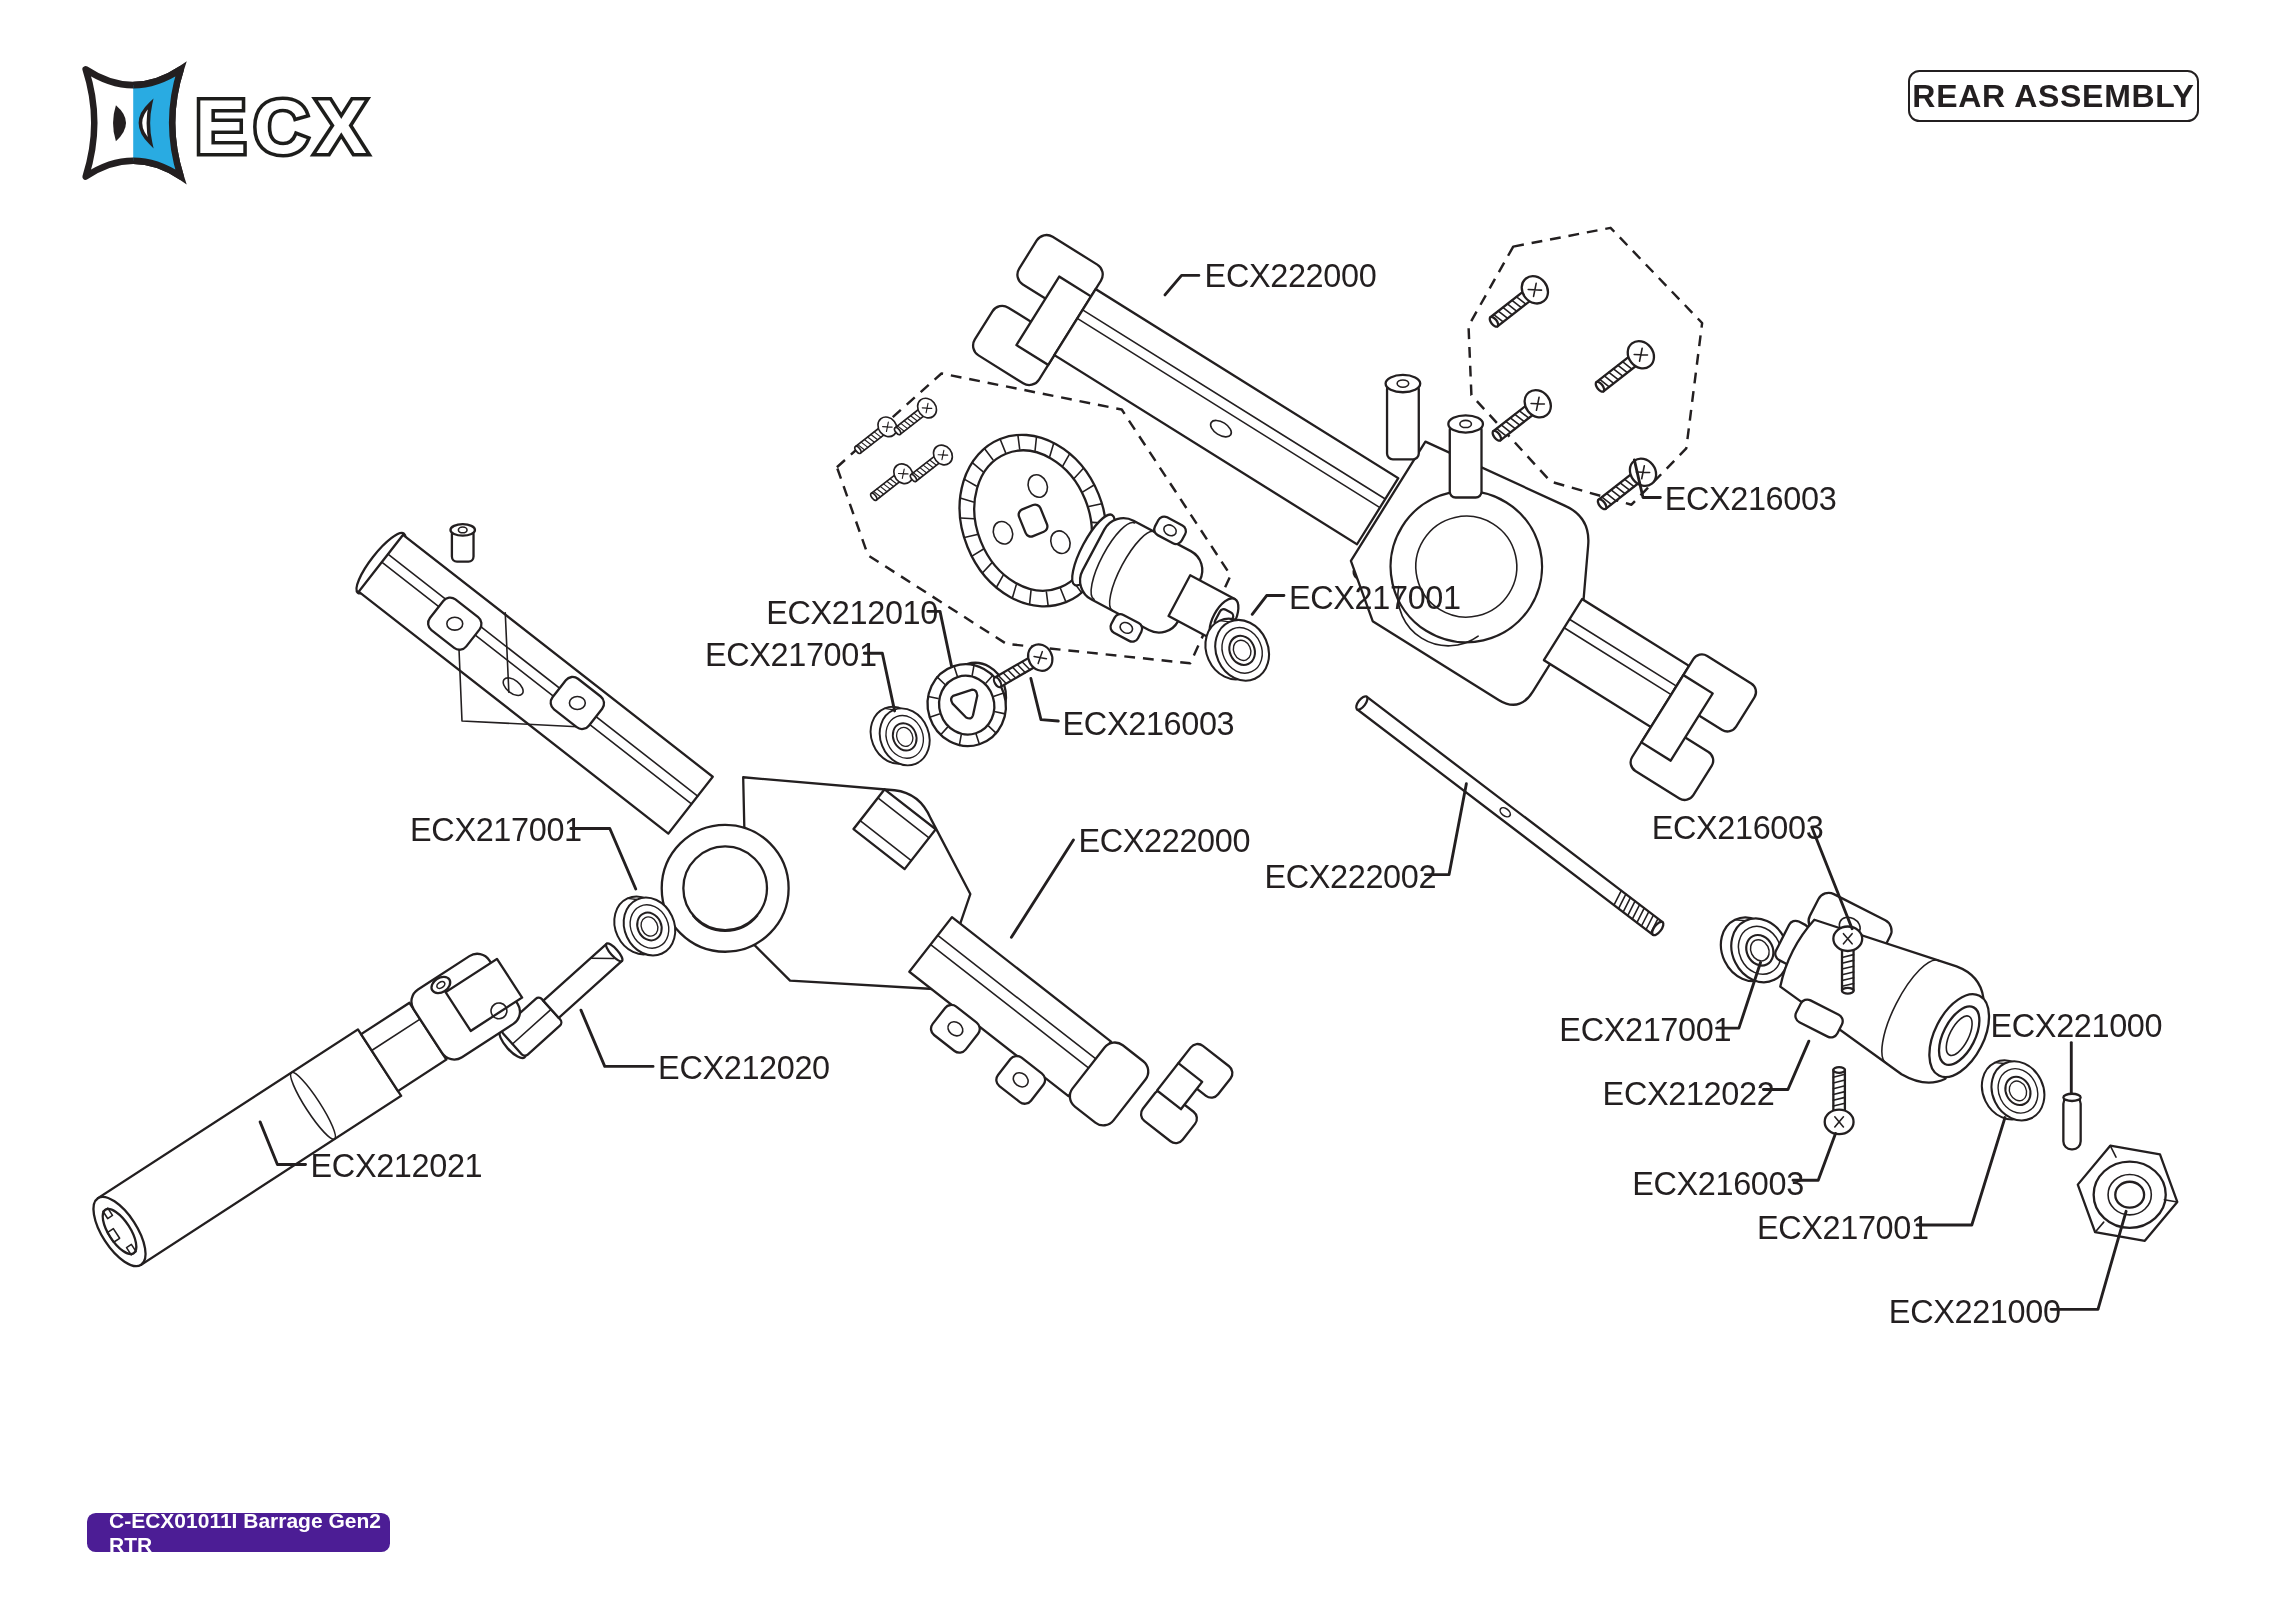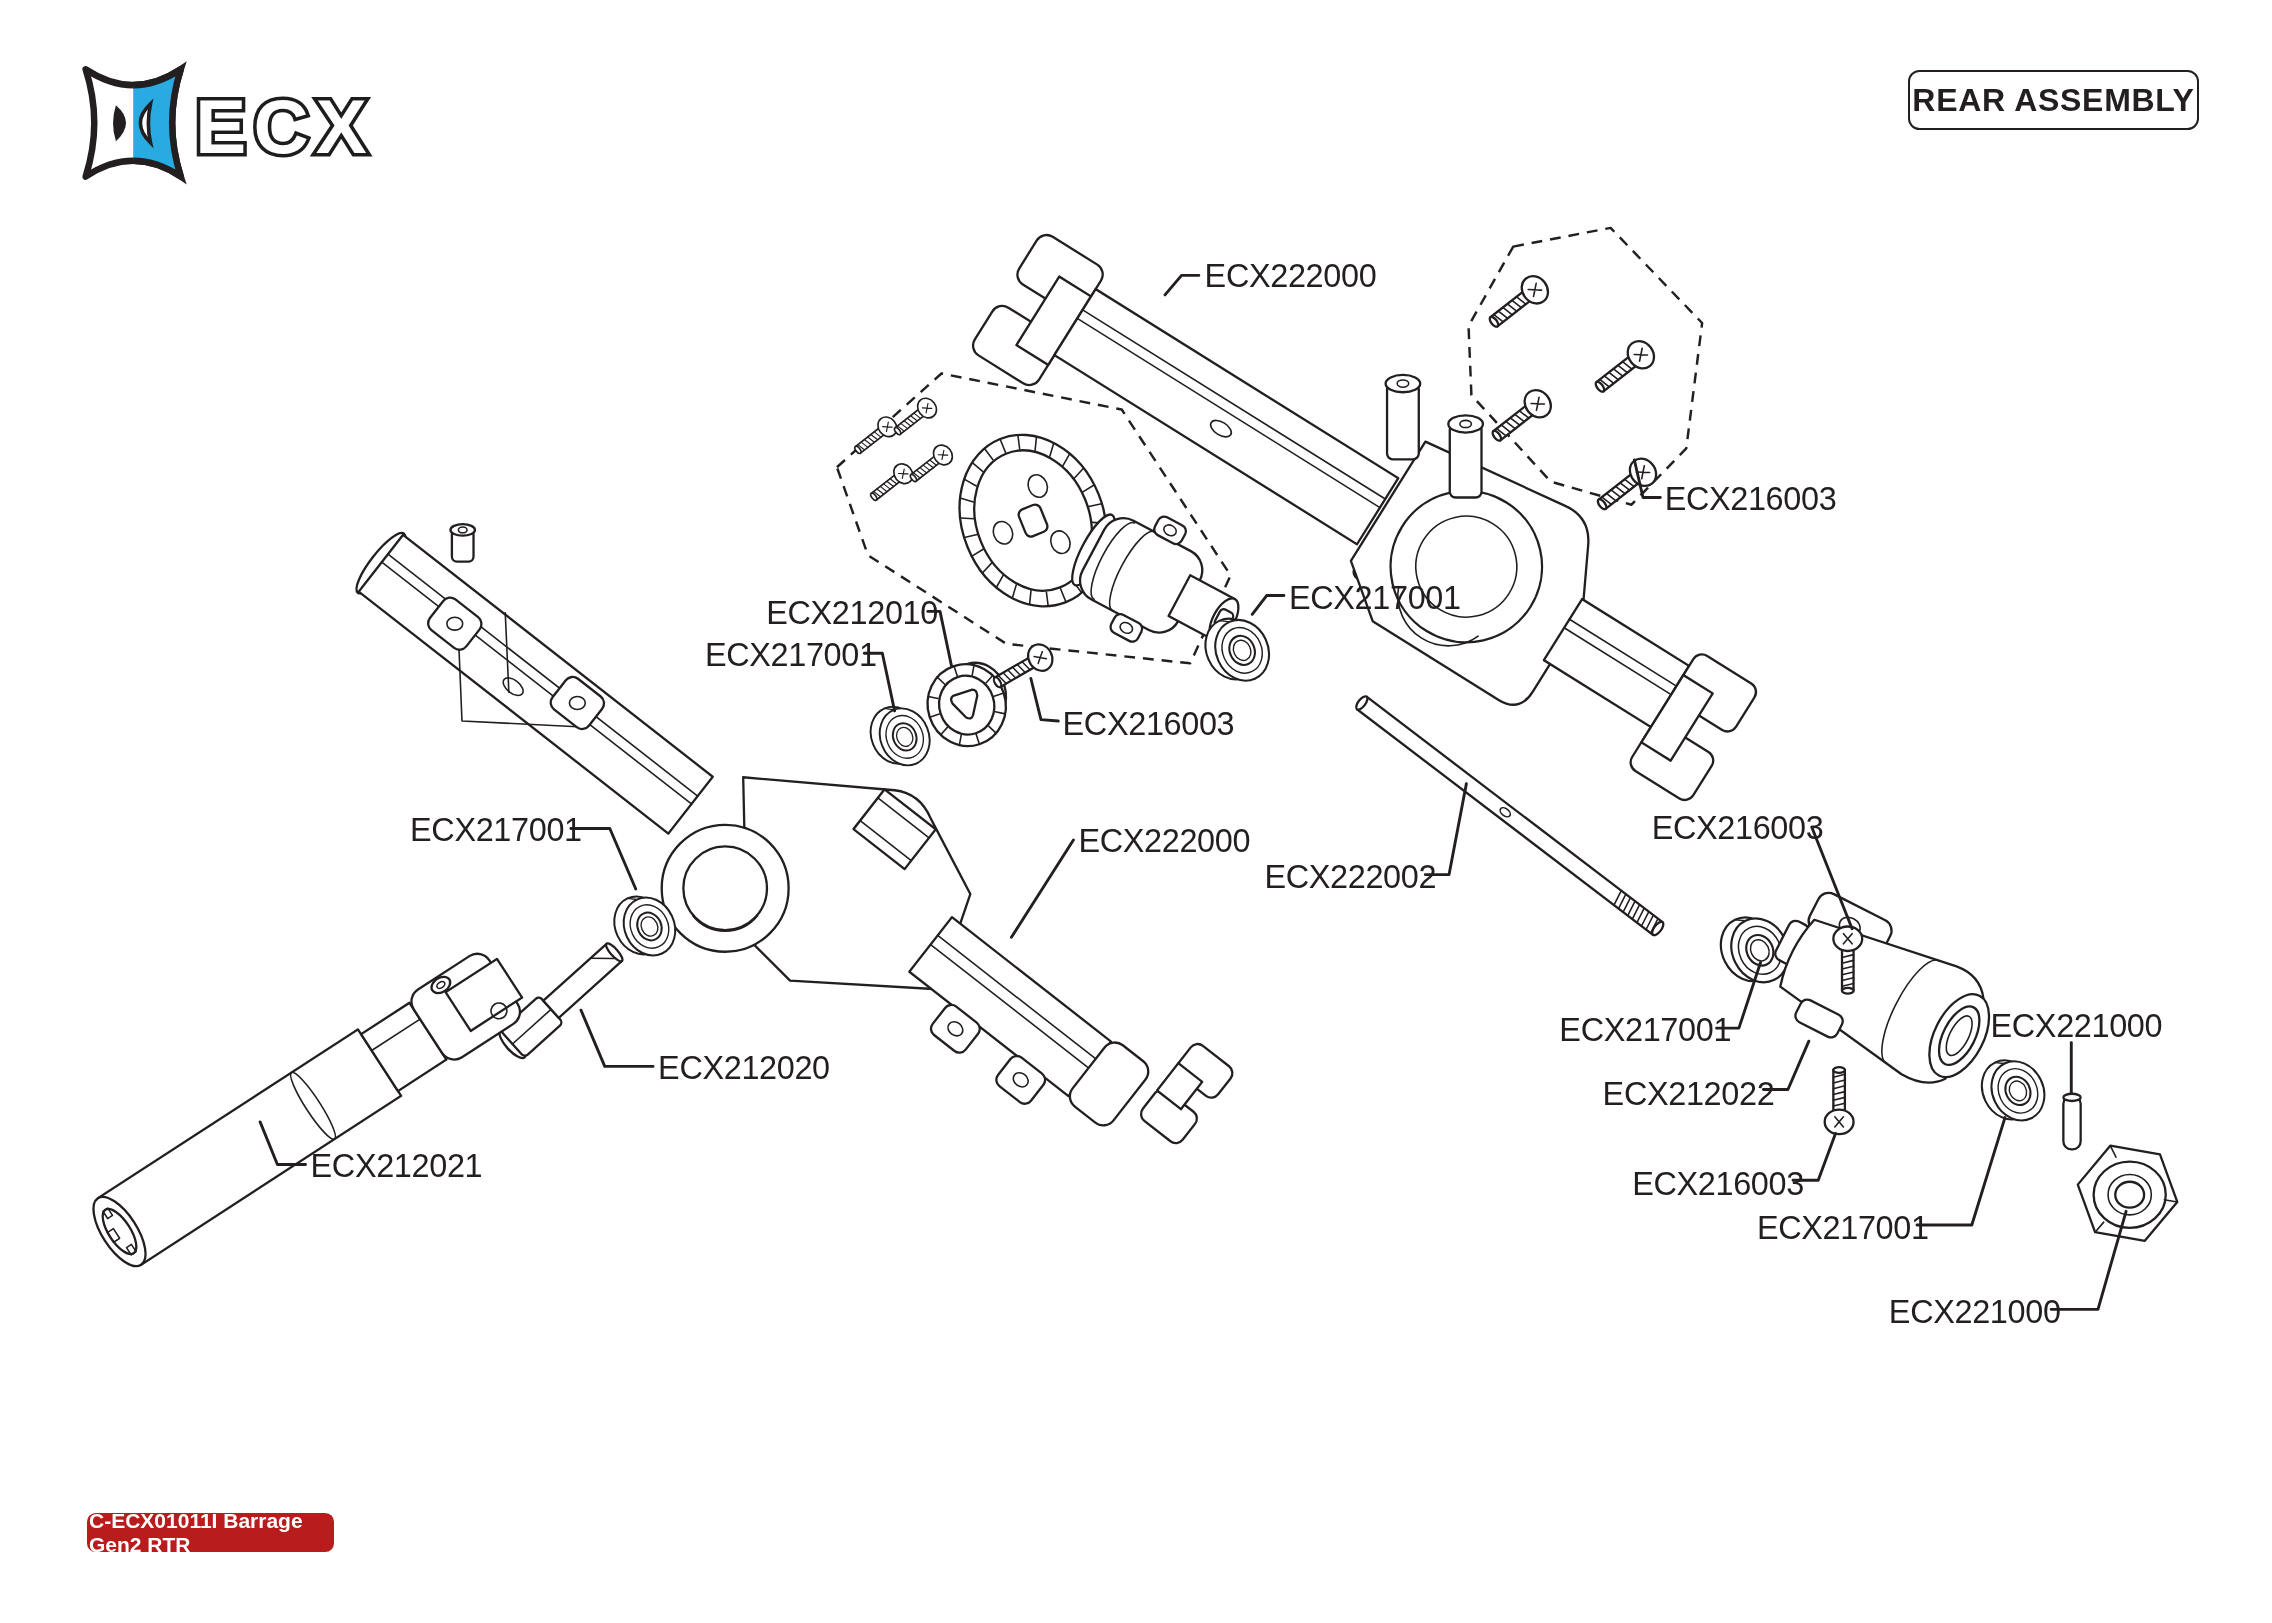--- a/index.html
+++ b/index.html
@@ -5,26 +5,26 @@
   :root{ --line:#231F20; --accent:#29ABE2; }
   html,body{margin:0;padding:0;background:#fff;}
   #page{position:relative;width:2273px;height:1623px;background:#fff;overflow:hidden;
         font-family:"Liberation Sans", sans-serif;}
   #art{position:absolute;left:0;top:0;}
   .p{fill:#fff;stroke:var(--line);stroke-width:3.2;stroke-linejoin:round;stroke-linecap:round;}
   .d{fill:none;stroke:var(--line);stroke-width:2.2;stroke-linejoin:round;stroke-linecap:round;}
   .dash{fill:none;stroke:var(--line);stroke-width:3.4;stroke-dasharray:15 11;stroke-linejoin:round;}
   .leader{fill:none;stroke:var(--line);stroke-width:4;stroke-linejoin:round;stroke-linecap:round;}
   text.plabel{font-family:"Liberation Sans",sans-serif;font-size:45px;fill:var(--line);letter-spacing:-0.5px;}
-  #title-box{position:absolute;left:1908px;top:70px;width:291px;height:60px;border:2.9px solid var(--line);
+  #title-box{position:absolute;left:1908px;top:70px;width:291px;height:52px;border:2.9px solid var(--line);
              border-radius:11.5px;box-sizing:border-box;display:flex;align-items:center;justify-content:center;
              font-size:32px;font-weight:bold;letter-spacing:0.7px;color:var(--line);background:#fff;}
-  #footer-badge{position:absolute;left:87px;top:1513px;width:247px;height:39px;background:#b91c1c;
+  #footer-badge{position:absolute;left:87px;top:1513px;width:303px;height:39px;background:#4c1d95;
                 border-radius:8.7px;color:#fff;font-size:21px;font-weight:bold;display:flex;align-items:center;
-                padding-left:2px;box-sizing:border-box;letter-spacing:0px;}
+                padding-left:22px;box-sizing:border-box;letter-spacing:0px;}
   .logo-word{font-family:"Liberation Sans",sans-serif;font-weight:bold;font-size:106px;letter-spacing:10px;
              fill:#ffffff;stroke:#1d1d1b;stroke-width:10px;paint-order:stroke;}
 </style>
 </head>
 <body>
 
 <div id="page">
 
   <svg id="art" width="2273" height="1623" viewBox="0 0 3151 2251">
     <defs>

